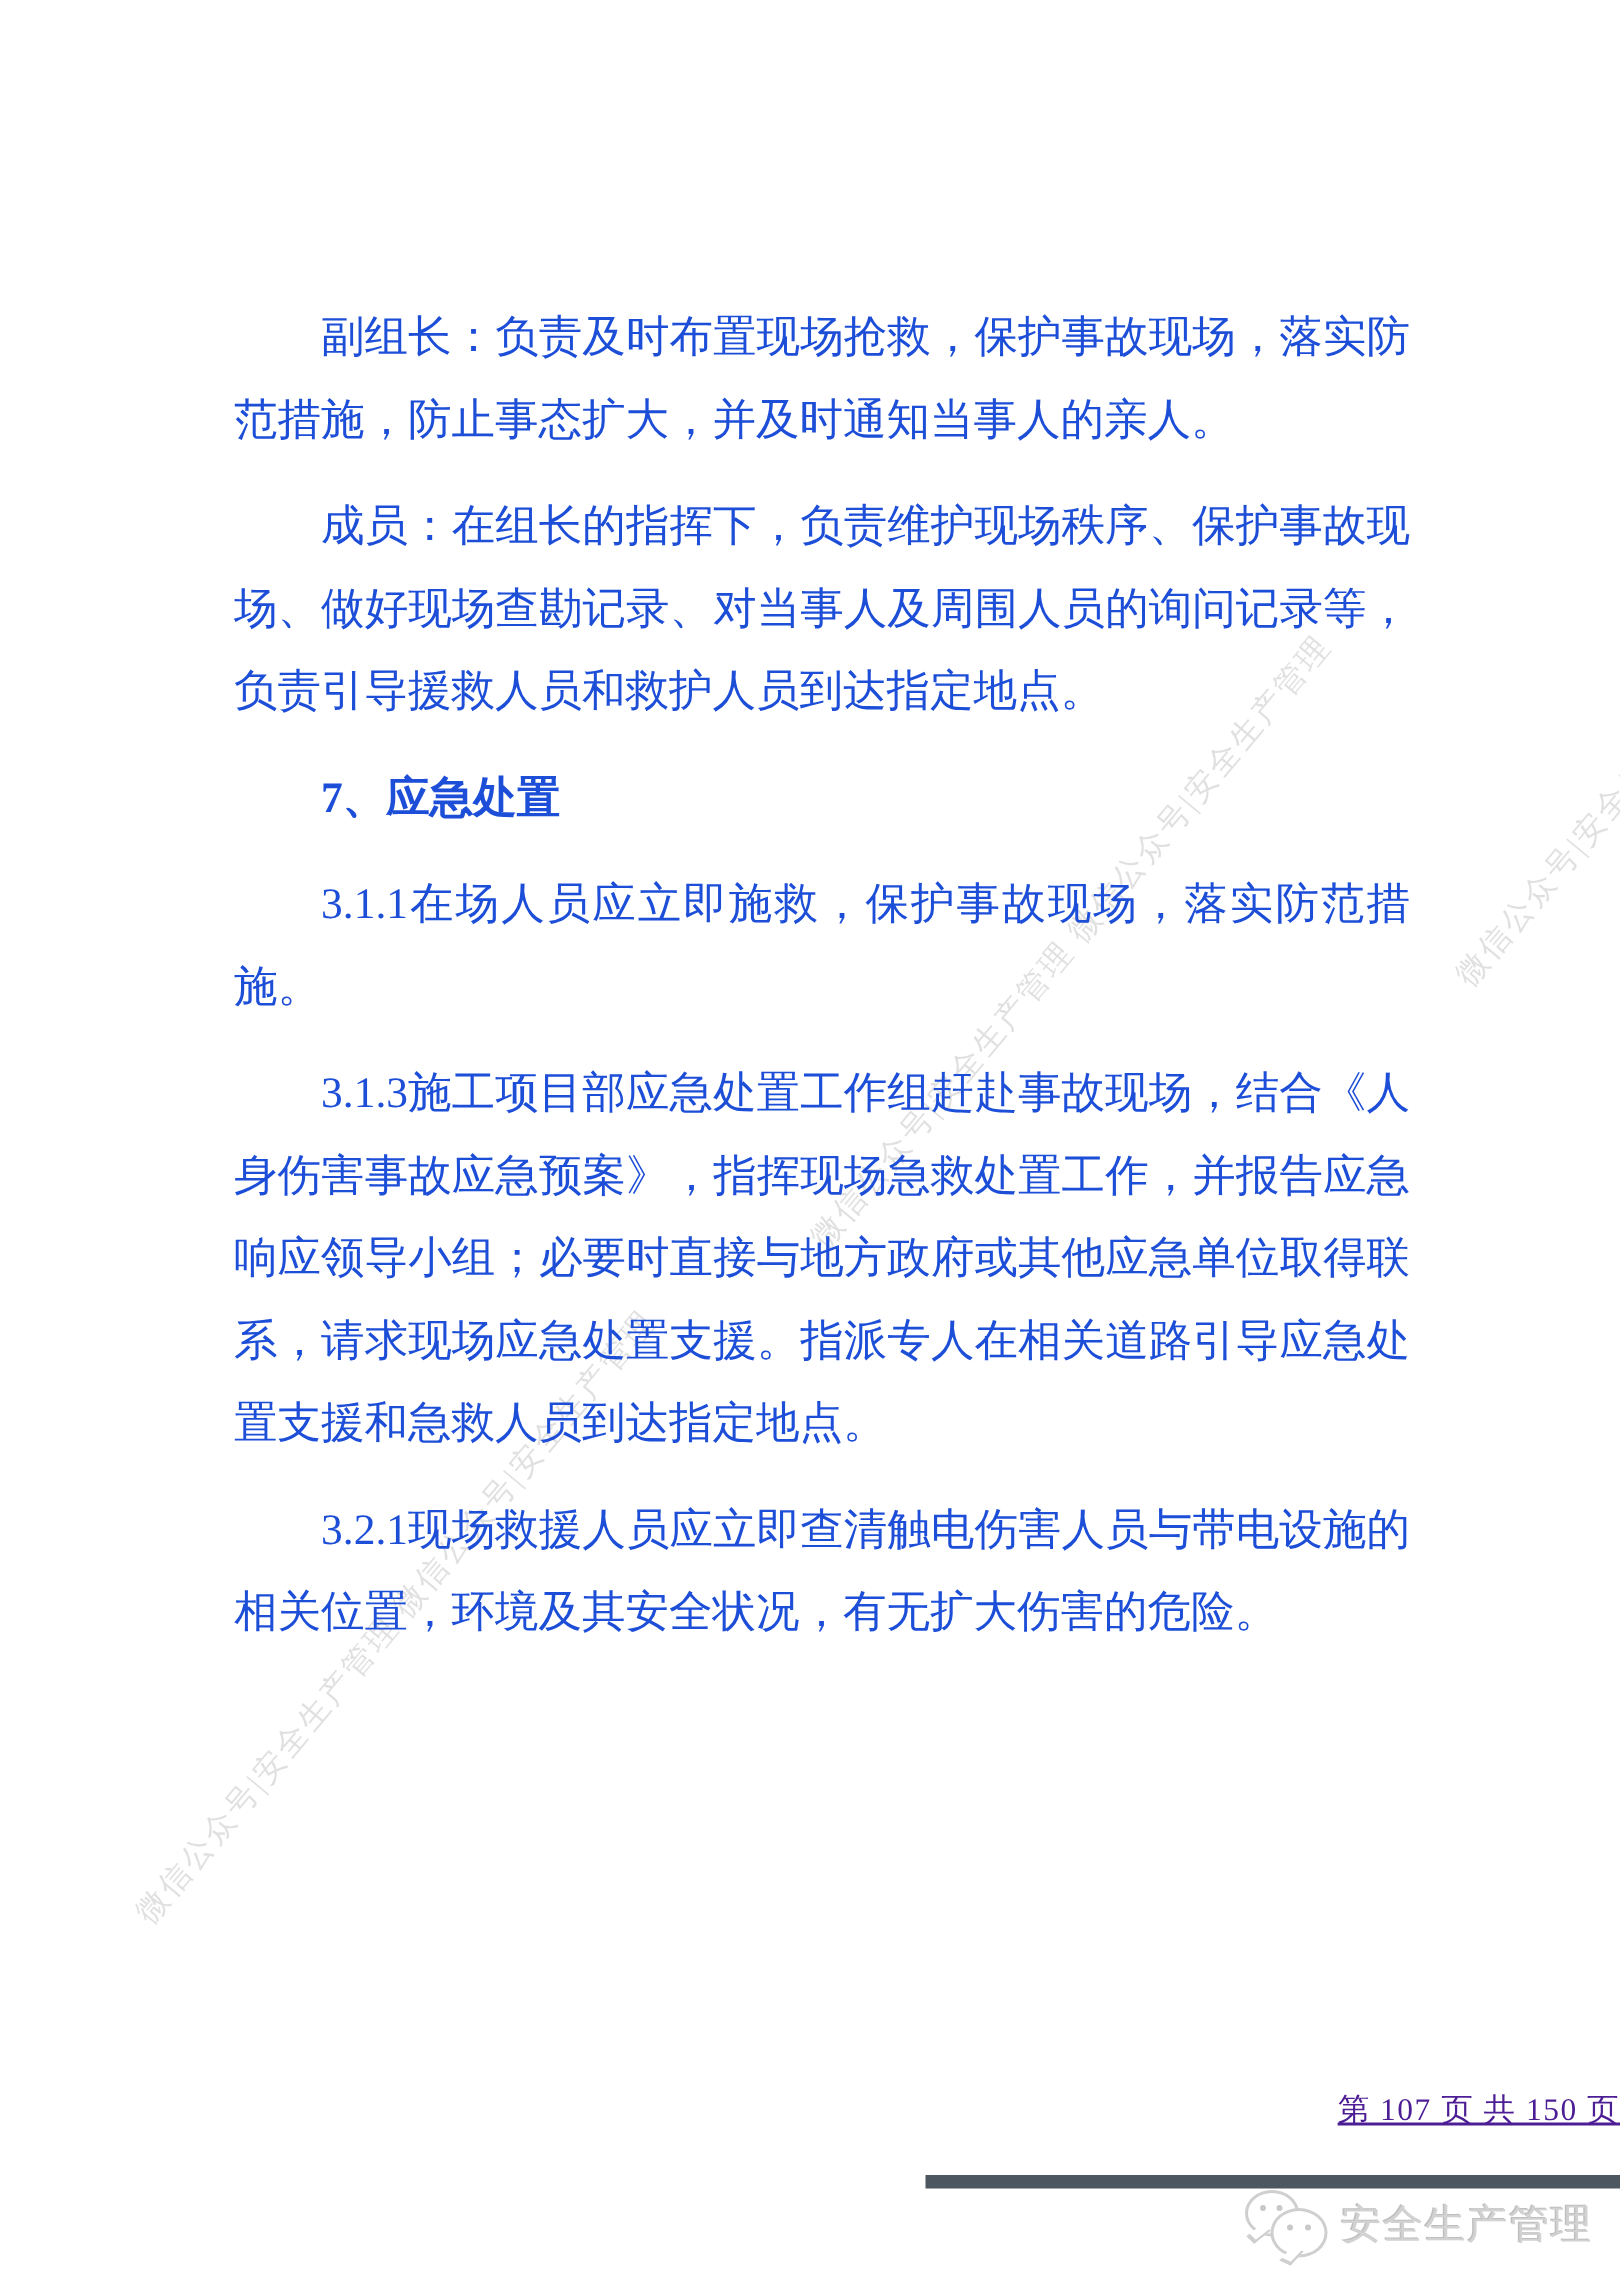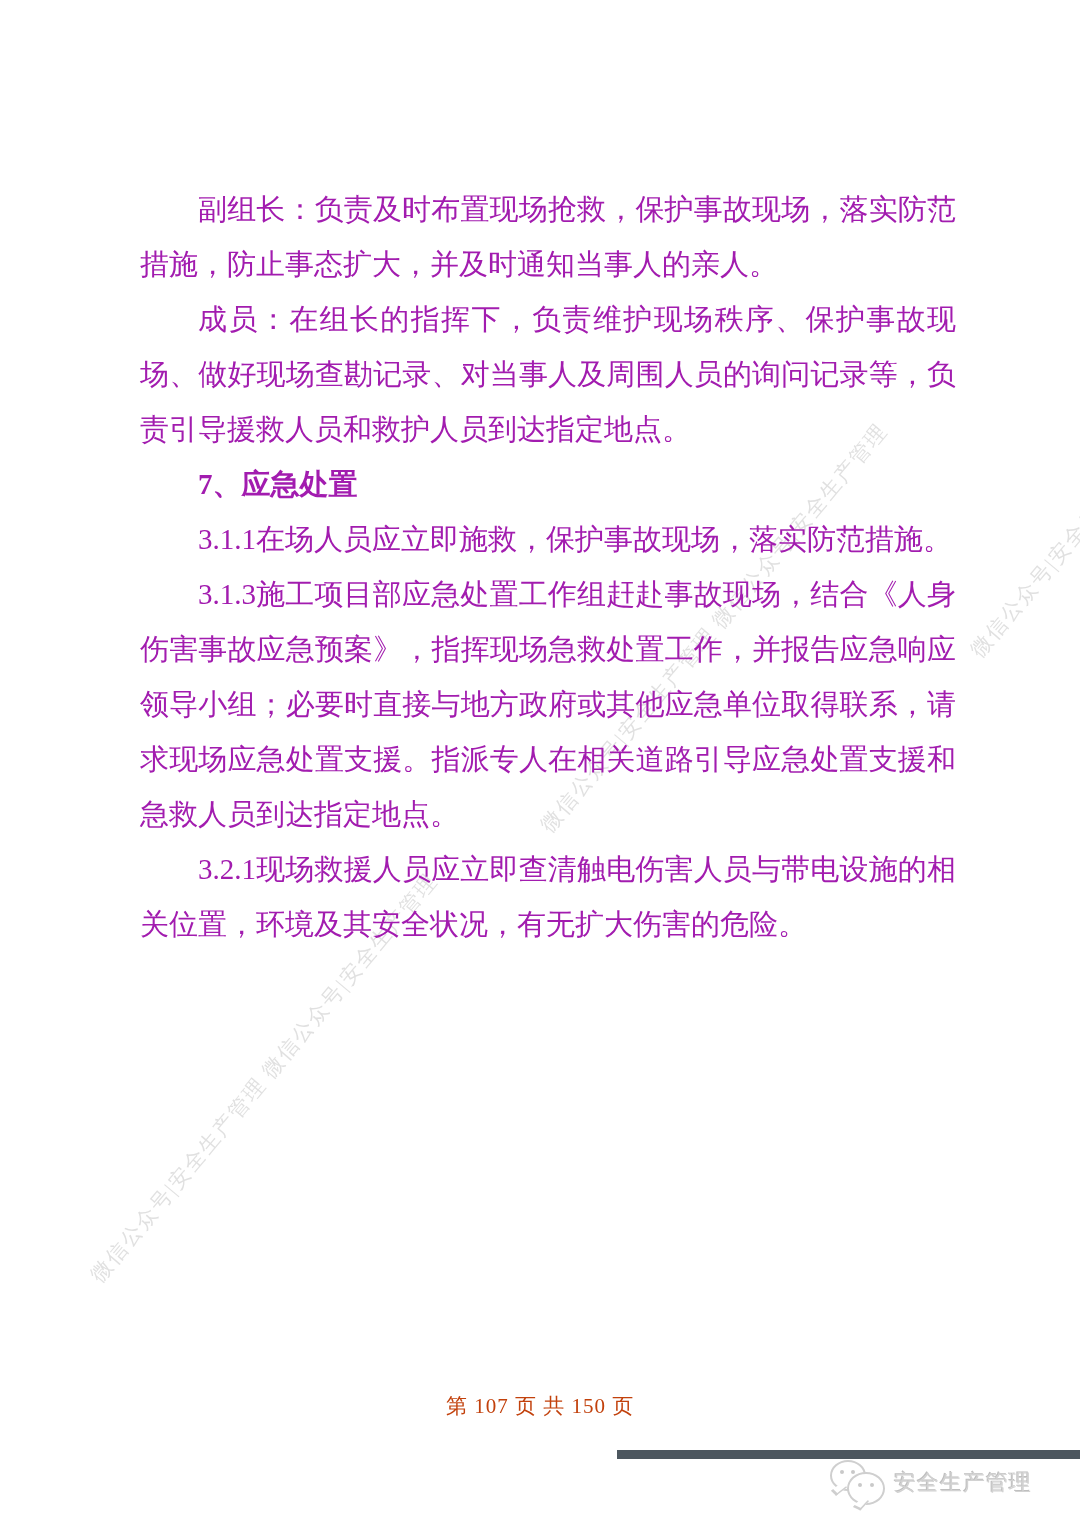--- a/index.html
+++ b/index.html
@@ -32,43 +32,44 @@
     font-family: "Liberation Serif", "DejaVu Serif", serif;
   }
   .document-body {
     position: absolute;
     z-index: 2;
     left: 140px;
     top: 182px;
     width: 816px;
   }
   .para {
-    margin: 0;
+    margin: 16px;
     font-size: 29px;
     line-height: 55px;
-    color: #a21caf;
+    color: #1d4ed8;
     text-align: justify;
     text-indent: 58px;
   }
   .para.bold {
     font-weight: bold;
   }
   .para.tight {
     letter-spacing: -1.2px;
   }
   .page-footer {
     position: absolute;
     z-index: 2;
     left: 0;
     top: 1392px;
     width: 100%;
-    text-align: center;
+    text-align: right;
     font-size: 21px;
-    color: #c2410c;
+    color: #4c1d95;
     letter-spacing: 1px;
+    text-decoration: underline;
   }
   .brand-bar {
     position: absolute;
     z-index: 3;
     left: 617px;
     top: 1450px;
     width: 463px;
     height: 9px;
     background: #4d575f;
   }
@@ -123,21 +124,21 @@
     height: 8px;
     background: #ffffff;
     border-right: 2px solid #cfcfcf;
     border-bottom: 2px solid #cfcfcf;
   }
   .tail.back-tail  { left: 6px;  top: 27px; transform: skew(-35deg) rotate(30deg); }
   .tail.front-tail { left: 28px; top: 42px; transform: skew(-30deg) rotate(20deg); z-index: 3; }
   .brand-name {
     margin-left: 8px;
     font-family: "Liberation Sans", "DejaVu Sans", sans-serif;
-    font-size: 22px;
+    font-size: 27px;
     letter-spacing: 1px;
     color: #d2d2d2;
     text-shadow: -1px -1px 0 #bfbfbf, 1px 1px 0 #ffffff;
     white-space: nowrap;
     text-align: center;
   }
 </style>
 </head>
 <body>
 

